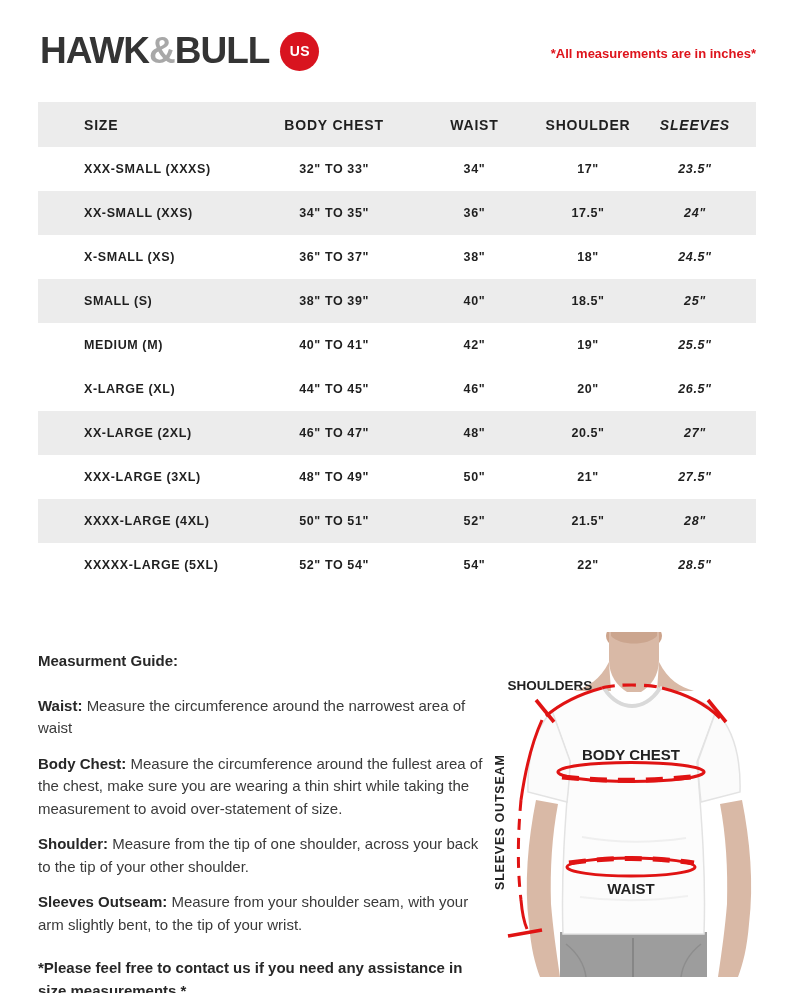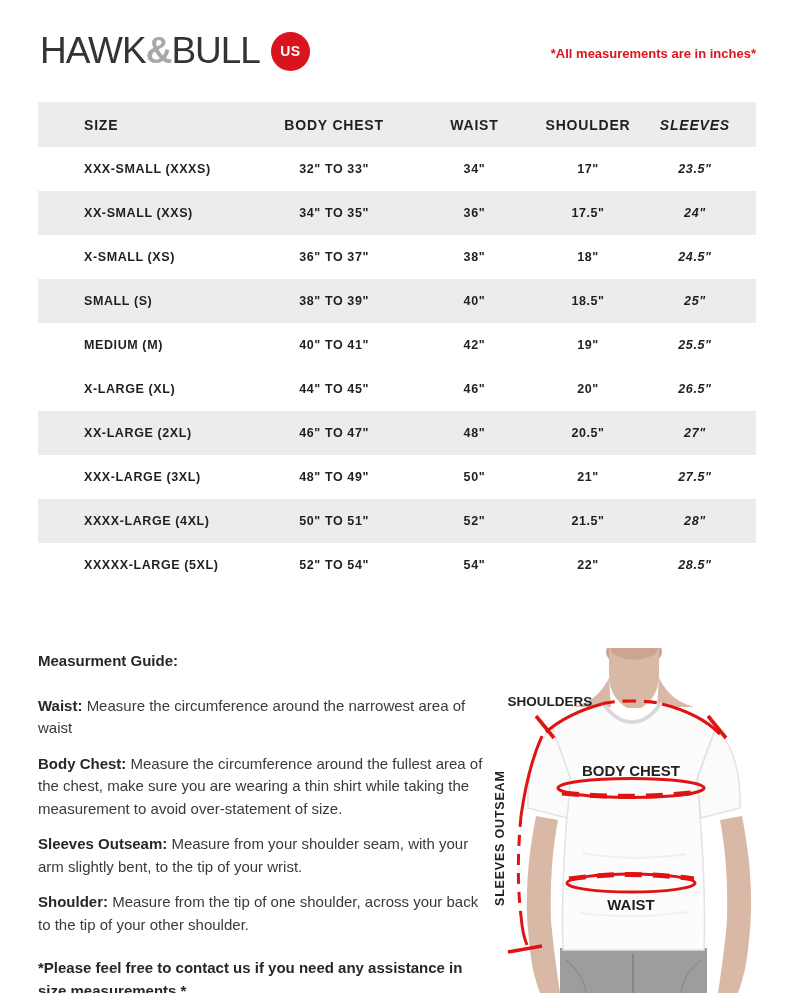--- a/index.html
+++ b/index.html
@@ -13,21 +13,21 @@
   }
 
   
   .topbar {
     display:flex; align-items:center; justify-content:space-between;
     padding:30px 38px 0 40px;
     height:72px;
   }
   .brand { display:flex; align-items:center; }
   .brand-word {
-    font-size:37px; font-weight:400; letter-spacing:-1px; color:#343434;
+    font-size:37px; font-weight:700; letter-spacing:-1px; color:#343434;
   }
   .brand-amp { font-size:37px; font-weight:800; color:#a8a8a8; letter-spacing:-1px; }
   .brand-badge {
     width:39px; height:39px; border-radius:50%;
     background:#d8141f; color:#ffffff;
     display:flex; align-items:center; justify-content:center;
     font-size:14px; font-weight:700; letter-spacing:0.5px;
     margin-left:11px;
   }
   .units-note {
@@ -55,21 +55,21 @@
   .guide {
     position:absolute; left:38px; top:650px; width:455px;
     font-size:15px; color:#3a3a3a; line-height:1.5;
   }
   .guide-title { font-weight:700; color:#272727; margin-bottom:22px; }
   .guide-item { margin-bottom:13px; }
   .guide-label { font-weight:700; color:#272727; }
   .guide-footnote { font-weight:700; color:#272727; margin-top:21px; }
 
   
-  .figure-wrap { position:absolute; left:490px; top:648px; width:304px; height:345px; }
+  .figure-wrap { position:absolute; left:490px; top:632px; width:304px; height:345px; }
   .diagram-label {
     font-family:"Liberation Sans", sans-serif;
     font-weight:700; fill:#222222;
   }
 </style>
 </head>
 <body>
 
 <div class="page">
 
@@ -180,26 +180,26 @@
     <div class="guide-title">Measurment Guide:</div>
     <p class="guide-item">
       <span class="guide-label">Waist:</span>
       <span>Measure the circumference around the narrowest area of waist</span>
     </p>
     <p class="guide-item">
       <span class="guide-label">Body Chest:</span>
       <span>Measure the circumference around the fullest area of the chest, make sure you are wearing a thin shirt while taking the measurement to avoid over-statement of size.</span>
     </p>
     <p class="guide-item">
+      <span class="guide-label">Shoulder:</span>
+      <span>Measure from the tip of one shoulder, across your back to the tip of your other shoulder.</span>
+    </p>
+    <p class="guide-item">
       <span class="guide-label">Sleeves Outseam:</span>
       <span>Measure from your shoulder seam, with your arm slightly bent, to the tip of your wrist.</span>
-    </p>
-    <p class="guide-item">
-      <span class="guide-label">Shoulder:</span>
-      <span>Measure from the tip of one shoulder, across your back to the tip of your other shoulder.</span>
     </p>
     <div class="guide-footnote">*Please feel free to contact us if you need any assistance in size measurements.*</div>
   </div>
 
   <div class="figure-wrap">
     <svg width="304" height="345" viewBox="0 0 304 345">
 
       <g>
 
         <ellipse cx="144" cy="4" rx="28" ry="16" fill="#cda48c"></ellipse>

